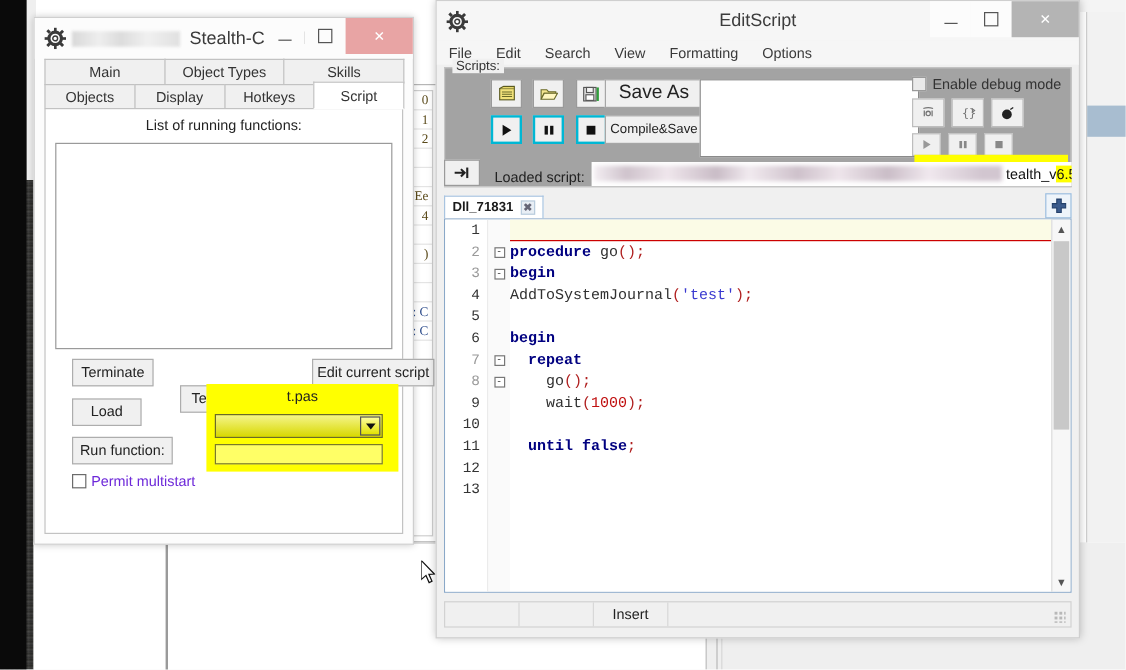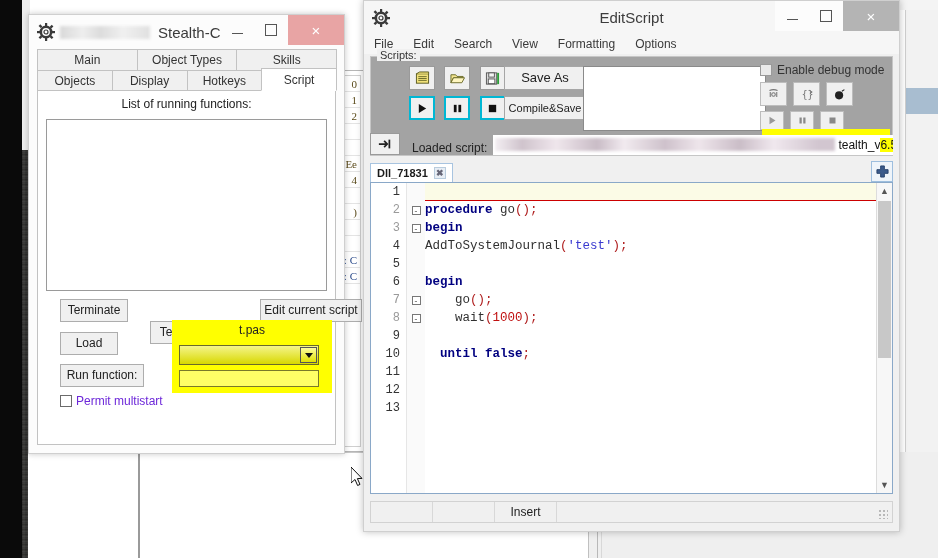--- a/index.html
+++ b/index.html
@@ -184,21 +184,21 @@
     border:1px solid #c6c6c6; background:#a3a3a3;
   }
   .group-label { position:absolute; left:6px; top:-8px; background:#f0f0f0; padding:0 3px; font-size:11px; color:#333; }
 
   .tb { position:absolute; }
   .iconbtn {
     width:26px; height:24px; border:1px solid #9a9a9a; background:#f0f0f0;
     display:inline-flex; align-items:center; justify-content:center; margin-right:6px;
   }
   .iconbtn.cy { border-color:#00b7d4; border-width:2px; }
-  .bigbtn { width:82px; height:24px; line-height:22px; text-align:center; font-size:13px;
+  .bigbtn { width:82px; height:24px; line-height:22px; text-align:center; font-size:16px;
             border:1px solid #a6a6a6; background:#f0f0f0; color:#222; }
   .bigbtn.small { font-size:11px; }
 
   .memo {
     position:absolute; left:212px; top:9px; width:183px; height:65px;
     background:#ffffff; border:1px solid #8a8a8a;
   }
   .dbg-area { position:absolute; right:2px; top:6px; width:130px; }
   .dbg-chk { display:flex; align-items:center; gap:5px; color:#333; font-size:12px; }
   .dbg-chk .chkbox { background:#eaeaea; border-color:#9a9a9a; }
@@ -618,20 +618,21 @@
         <div style="height: 18px; display: flex; align-items: center; justify-content: center;"></div>
         <div style="height: 18px; display: flex; align-items: center; justify-content: center;"></div>
       </div>
     <div class="code-area" id="codearea">
         <div class="cl row1-hl">&nbsp;</div>
         <div class="cl"><span class="kw">procedure</span>&nbsp;<span class="id">go</span><span class="pun">(</span><span class="pun">)</span><span class="pun">;</span></div>
         <div class="cl"><span class="kw">begin</span></div>
         <div class="cl"><span class="id">AddToSystemJournal</span><span class="pun">(</span><span class="str">'test'</span><span class="pun">)</span><span class="pun">;</span></div>
         <div class="cl">&nbsp;</div>
         <div class="cl"><span class="kw">begin</span></div>
+        <div class="cl">&nbsp;&nbsp;<span class="kw">repeat</span></div>
         <div class="cl">&nbsp;&nbsp;&nbsp;&nbsp;<span class="id">go</span><span class="pun">(</span><span class="pun">)</span><span class="pun">;</span></div>
         <div class="cl">&nbsp;&nbsp;&nbsp;&nbsp;<span class="id">wait</span><span class="pun">(</span><span class="num">1000</span><span class="pun">)</span><span class="pun">;</span></div>
         <div class="cl">&nbsp;</div>
         <div class="cl">&nbsp;&nbsp;<span class="kw">until</span>&nbsp;<span class="kw">false</span><span class="pun">;</span></div>
       </div>
     <div class="scrollbar">
       <div class="sb-arrow">▲</div>
       <div class="sb-thumb"></div>
       <div class="sb-arrow" style="position:absolute; bottom:0; left:0; right:0;">▼</div>
     </div>

